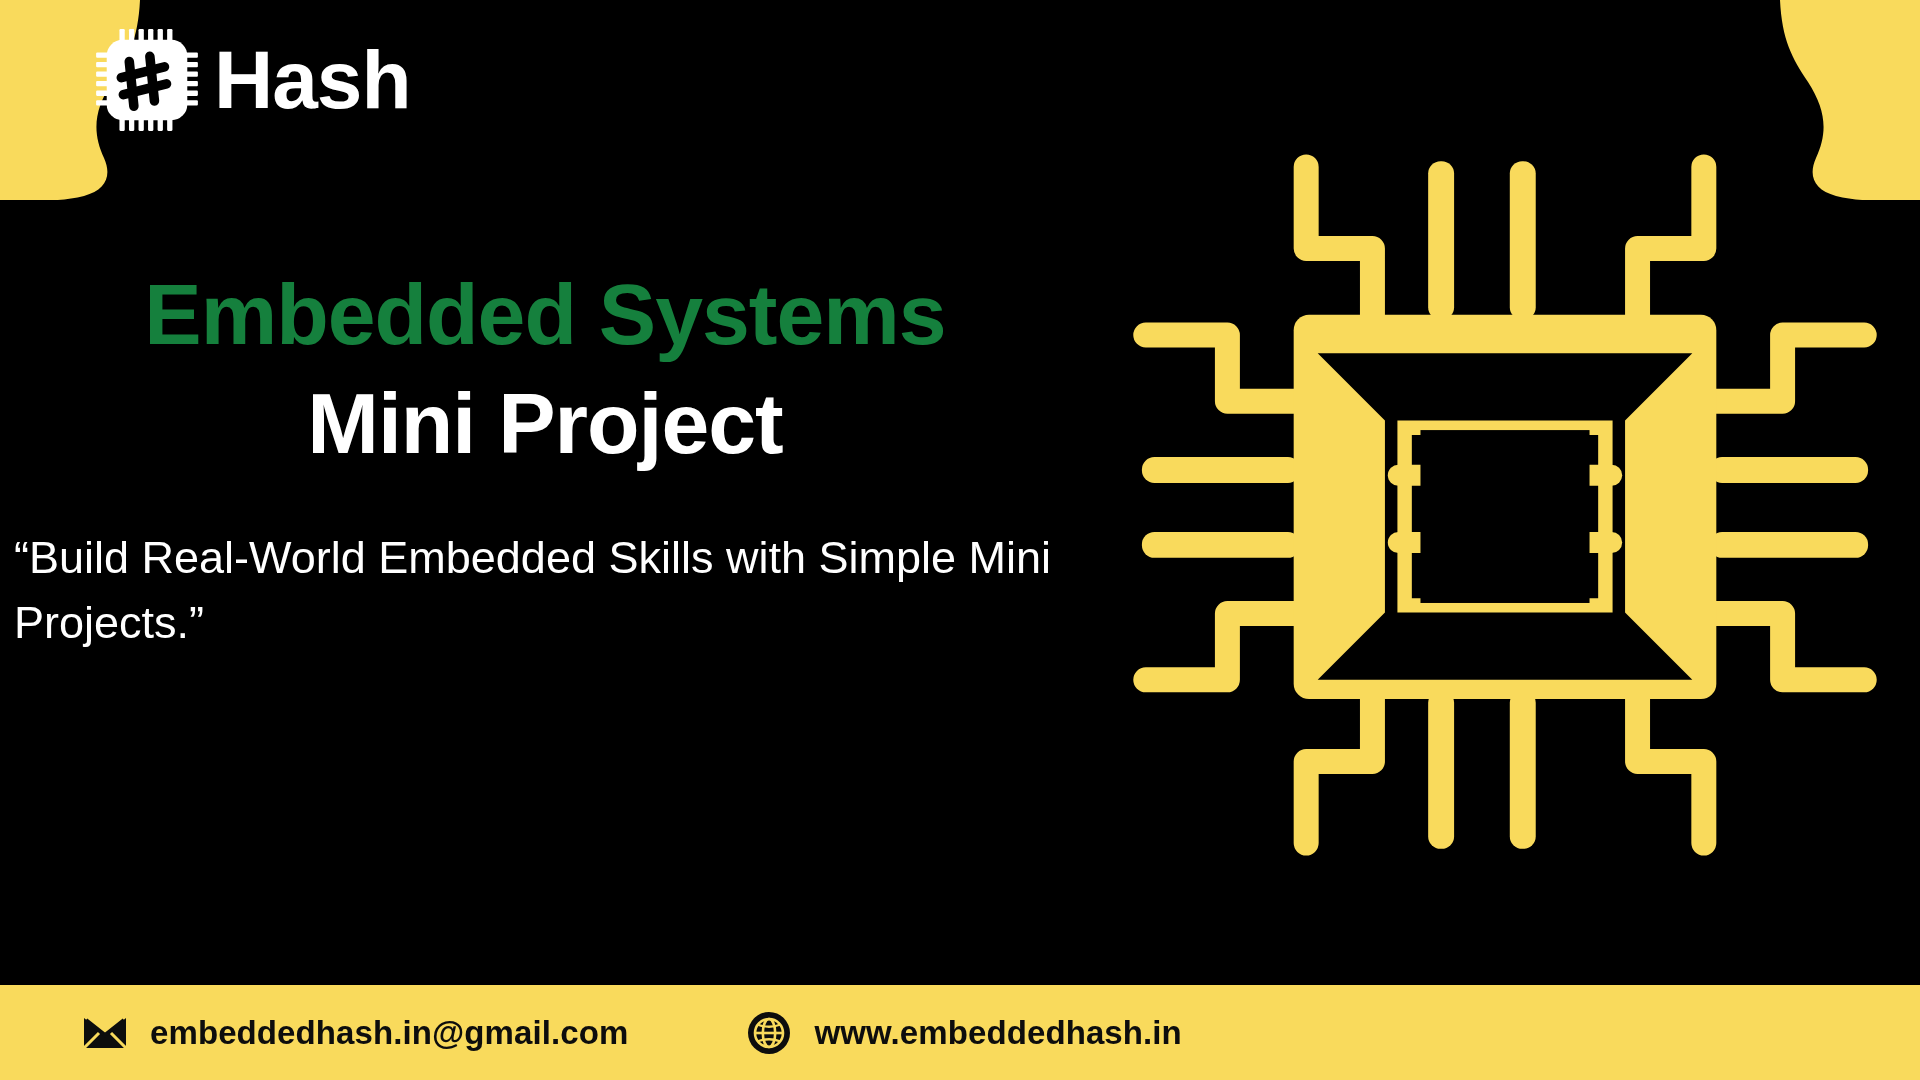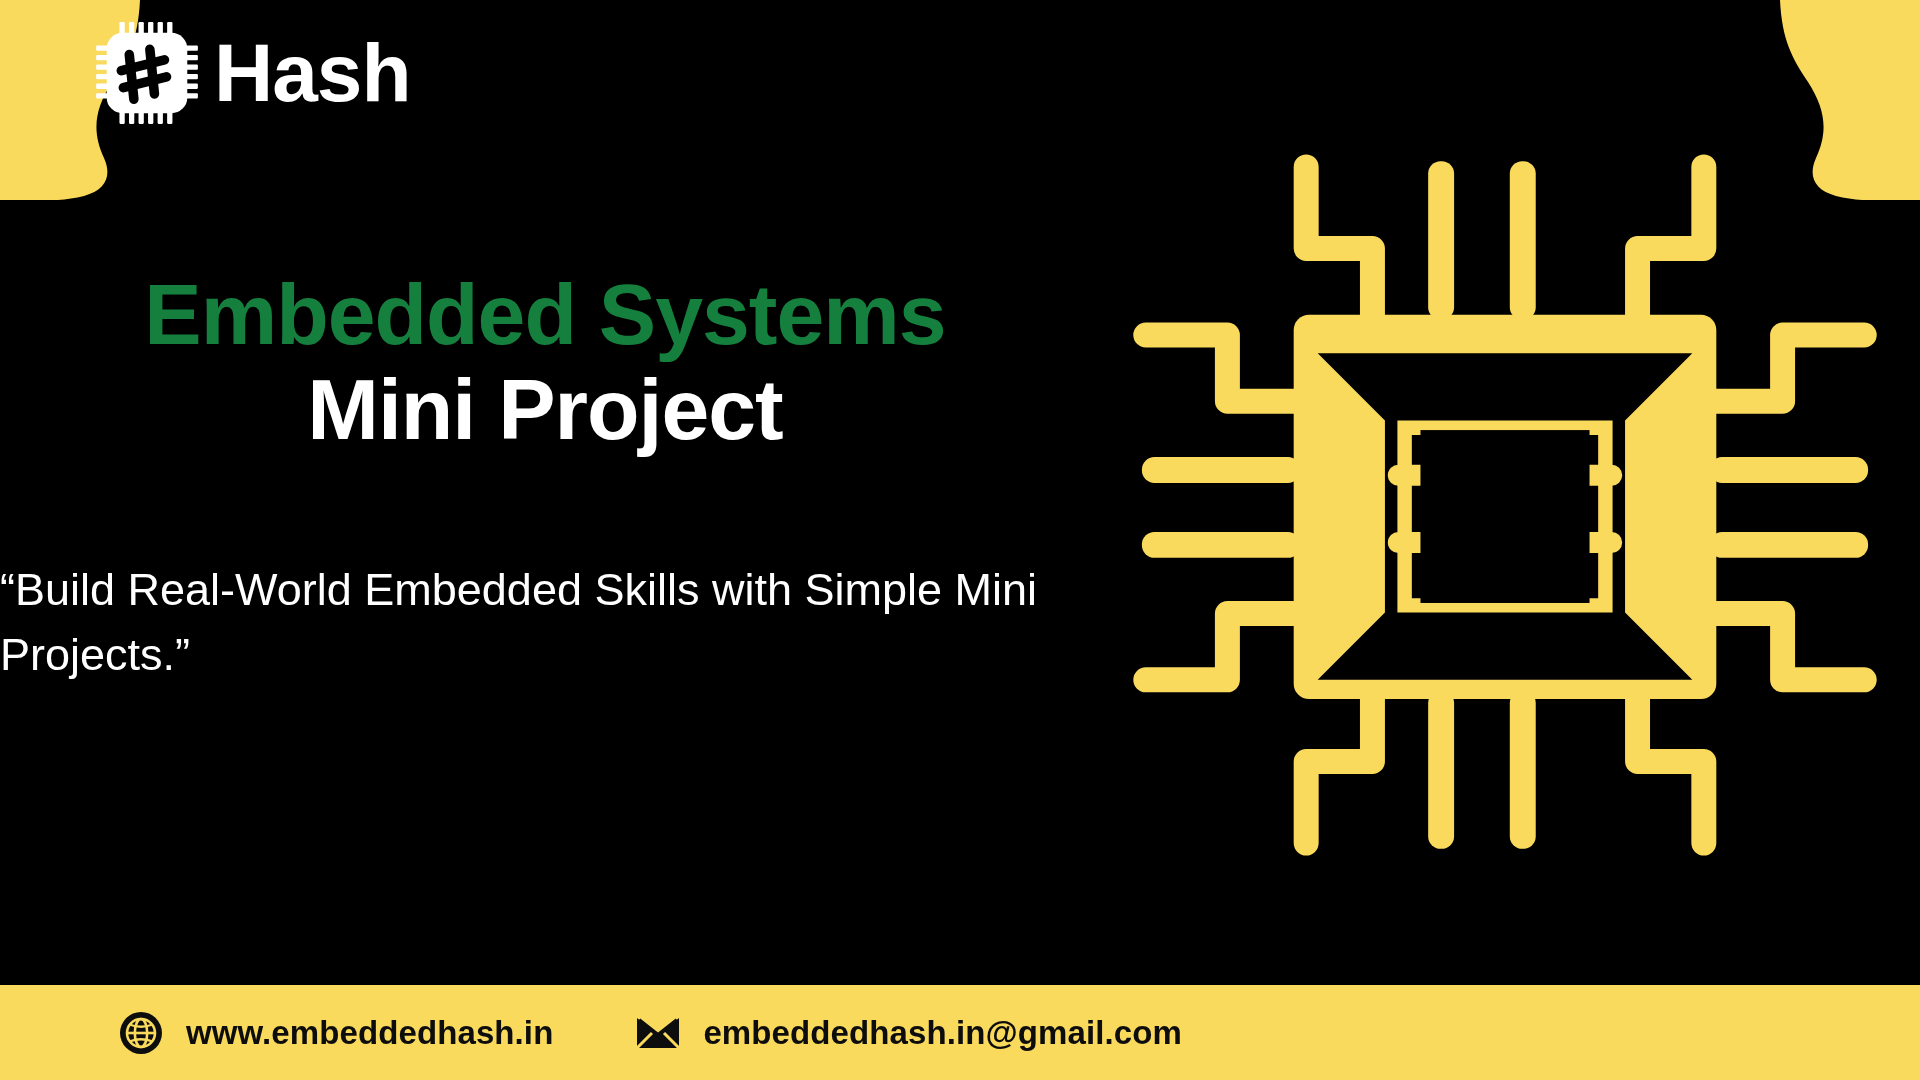--- a/index.html
+++ b/index.html
@@ -28,21 +28,21 @@
     height:200px;
     pointer-events:none;
   }
   .blob.left  { left:0; }
   .blob.right { right:0; }
   .blob svg { display:block; width:100%; height:100%; }
 
   
   .logo {
     position:absolute;
-    top:20px;
+    top:27px;
     left:94px;
     display:flex;
     align-items:center;
     gap:14px;
     z-index:5;
   }
   .logo-mark { width:106px; height:106px; display:block; flex:none; }
   .logo-mark svg { display:block; width:100%; height:100%; }
   .logo-word {
     color:#ffffff;
@@ -71,28 +71,29 @@
     white-space:nowrap;
   }
   .headline-2 {
     color:#ffffff;
     font-size:86px;
     font-weight:bold;
     line-height:1.04;
     letter-spacing:-1px;
     text-align:center;
     white-space:nowrap;
-    margin-top:6px;
+    margin-top:20px;
   }
   .tagline {
     color:#ffffff;
     font-size:45px;
     font-weight:normal;
     line-height:1.45;
-    margin-top:102px;
+    margin-top:56px;
+    padding-left:14px;
     width:1080px;
   }
 
   
   .chip-art {
     position:absolute;
     top:140px;
     left:1125px;
     width:760px;
     height:730px;
@@ -244,43 +245,43 @@
       <rect x="258" y="408" width="52" height="22" rx="11" fill="#F9DA5C"></rect>
 
       <rect x="450" y="338" width="52" height="22" rx="11" fill="#F9DA5C"></rect>
       <rect x="450" y="408" width="52" height="22" rx="11" fill="#F9DA5C"></rect>
 
       <rect x="292" y="302" width="176" height="180" fill="#000000"></rect>
     </svg>
   </div>
 
   <div class="footer">
+
+    <div class="contact contact-email">
+      <span class="contact-icon">
+        <svg viewBox="0 0 46 46" aria-hidden="true">
+          <rect x="2" y="8" width="42" height="30" fill="#0d0d0d"></rect>
+          <path d="M2 8 L23 25 L44 8 Z" fill="#F9DA5C"></path>
+          <path d="M4 10 L23 25 L42 10" fill="none" stroke="#0d0d0d" stroke-width="4"></path>
+          <path d="M2 38 L17 23 M44 38 L29 23" stroke="#F9DA5C" stroke-width="3" fill="none"></path>
+        </svg>
+      </span>
+      <span class="contact-label">embeddedhash.in@gmail.com</span>
+    </div>
 
     <div class="contact contact-website">
       <span class="contact-icon">
         <svg viewBox="0 0 46 46" aria-hidden="true">
           <circle cx="23" cy="23" r="21" fill="#0d0d0d"></circle>
           <circle cx="23" cy="23" r="14" fill="none" stroke="#F9DA5C" stroke-width="2.6"></circle>
           <ellipse cx="23" cy="23" rx="6.2" ry="14" fill="none" stroke="#F9DA5C" stroke-width="2.6"></ellipse>
           <line x1="9" y1="23" x2="37" y2="23" stroke="#F9DA5C" stroke-width="2.6"></line>
           <path d="M11.5 14.5 Q23 19 34.5 14.5" fill="none" stroke="#F9DA5C" stroke-width="2.3"></path>
           <path d="M11.5 31.5 Q23 27 34.5 31.5" fill="none" stroke="#F9DA5C" stroke-width="2.3"></path>
         </svg>
       </span>
       <span class="contact-label">www.embeddedhash.in</span>
     </div>
 
-    <div class="contact contact-email">
-      <span class="contact-icon">
-        <svg viewBox="0 0 46 46" aria-hidden="true">
-          <rect x="2" y="8" width="42" height="30" fill="#0d0d0d"></rect>
-          <path d="M2 8 L23 25 L44 8 Z" fill="#F9DA5C"></path>
-          <path d="M4 10 L23 25 L42 10" fill="none" stroke="#0d0d0d" stroke-width="4"></path>
-          <path d="M2 38 L17 23 M44 38 L29 23" stroke="#F9DA5C" stroke-width="3" fill="none"></path>
-        </svg>
-      </span>
-      <span class="contact-label">embeddedhash.in@gmail.com</span>
-    </div>
-
 
   </div>
 
 </div>
 
 </body></html>

